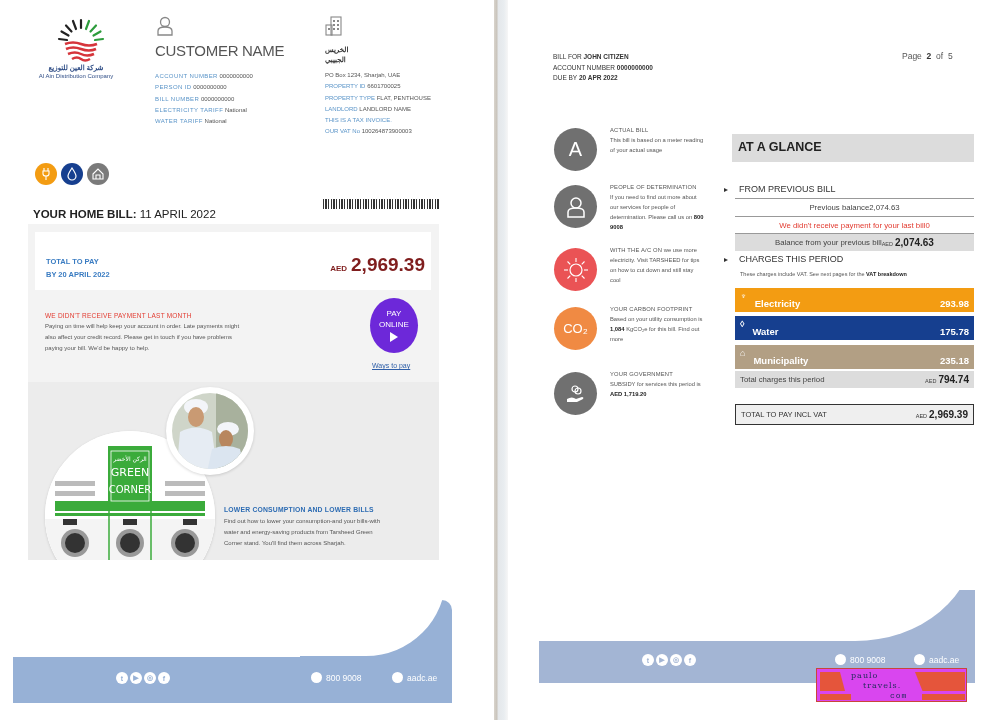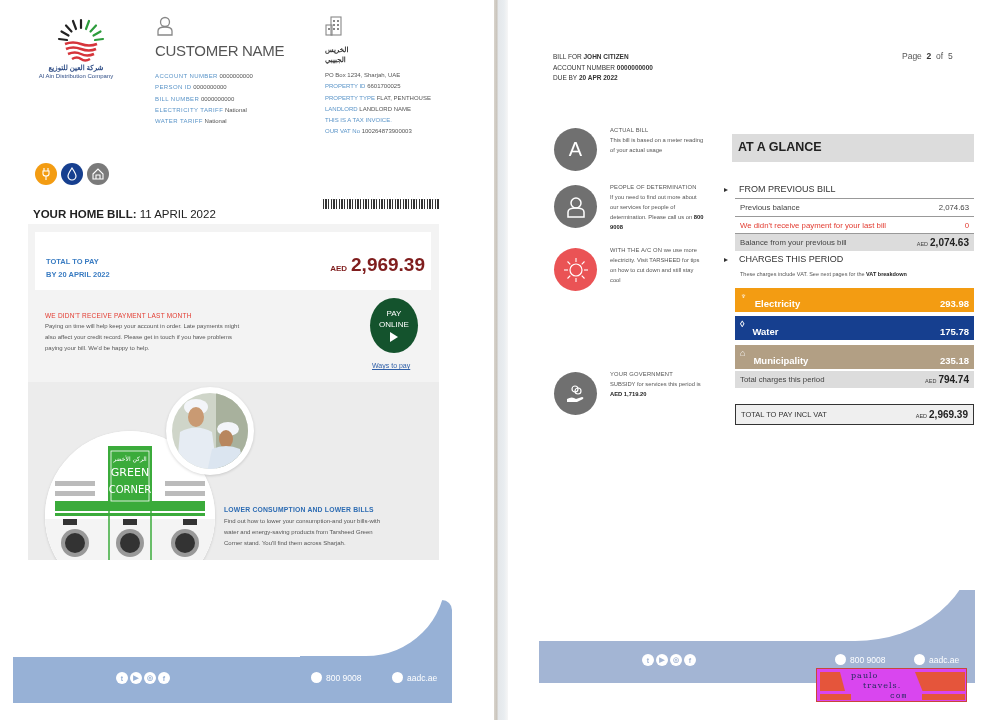--- a/index.html
+++ b/index.html
@@ -29,21 +29,21 @@
 
   .pay-panel { position: absolute; left: 28px; top: 224px; width: 411px; height: 410px; background: #ececec; border-bottom-right-radius: 70px; }
   .pay-panel-top { position: absolute; left: 28px; top: 224px; width: 411px; height: 158px; background: #f3f3f3; }
   .total-box { position: absolute; left: 35px; top: 232px; width: 396px; height: 58px; background: #fff; }
   .total-label { position: absolute; left: 11px; top: 23px; font-size: 7.5px; line-height: 13px; color: #3a7cc2; font-weight: bold; }
   .total-amt { position: absolute; right: 6px; top: 22px; color: #7f1d1d; font-weight: bold; font-size: 19px; }
   .total-amt .cur { font-size: 8px; margin-right: 4px; }
 
   .warn-title { position: absolute; left: 45px; top: 312px; font-size: 6.5px; color: #e23b30; letter-spacing: 0.2px; }
   .warn-text { position: absolute; left: 45px; top: 321px; width: 200px; font-size: 6px; line-height: 11px; color: #555; }
-  .pay-online { position: absolute; left: 370px; top: 298px; width: 48px; height: 55px; border-radius: 50%; background: #14532d; color: #fff; text-align: center; font-size: 8px; padding-top: 10px; line-height: 11px; cursor: pointer; }
+  .pay-online { position: absolute; left: 370px; top: 298px; width: 48px; height: 55px; border-radius: 50%; background: #6d28d9; color: #fff; text-align: center; font-size: 8px; padding-top: 10px; line-height: 11px; cursor: pointer; }
   .pay-online .play { display: inline-block; width: 0; height: 0; border-left: 8px solid #fff; border-top: 5px solid transparent; border-bottom: 5px solid transparent; margin-top: 2px; }
   .ways-link { position: absolute; left: 372px; top: 362px; font-size: 7px; color: #2f5fa8; text-decoration: underline; cursor: pointer; }
 
   .promo-big { position: absolute; left: 45px; top: 431px; width: 170px; height: 170px; border-radius: 50%; background: #fff; box-shadow: 0 1px 3px rgba(0,0,0,0.15); overflow: hidden; }
   .promo-small { position: absolute; left: 166px; top: 387px; width: 88px; height: 88px; border-radius: 50%; background: #fff; box-shadow: 0 1px 3px rgba(0,0,0,0.15); }
   .promo-title { position: absolute; left: 224px; top: 506px; font-size: 6.8px; color: #2d6cb3; font-weight: bold; letter-spacing: 0.2px; }
   .promo-text { position: absolute; left: 224px; top: 516px; width: 165px; font-size: 6px; line-height: 11px; color: #555; }
   .click-more { position: absolute; left: 224px; top: 565px; display: flex; align-items: center; gap: 14px; font-size: 6px; color: #555; cursor: pointer; }
   .click-dot { width: 14px; height: 9px; border-radius: 50%; background: #17469a; display: flex; align-items: center; justify-content: center; }
 
@@ -66,21 +66,21 @@
   .info-circle { width: 43px; height: 43px; border-radius: 50%; display: flex; align-items: center; justify-content: center; color: #fff; flex-shrink: 0; }
   .info-txt { width: 95px; font-size: 5.8px; line-height: 10px; color: #555; margin-top: -3px; }
   .info-txt .t { color: #555; letter-spacing: 0.2px; }
   .info-txt b { color: #222; }
 
   .glance { position: absolute; left: 208px; top: 134px; width: 242px; height: 28px; background: #dcdcdc; font-size: 12.5px; font-weight: bold; color: #222; padding: 6px 6px; }
   .sec-head { position: absolute; left: 200px; font-size: 9px; color: #333; }
   .sec-head .bul { display: inline-block; width: 0; height: 0; border-left: 4px solid #333; border-top: 2.5px solid transparent; border-bottom: 2.5px solid transparent; margin-right: 11px; vertical-align: middle; }
   .row { position: absolute; left: 211px; width: 239px; height: 17px; font-size: 7.8px; display: flex; justify-content: space-between; align-items: center; padding: 0 5px; color: #444; }
   .row.grey { background: #dcdcdc; }
-  .row.line-top { border-top: 1.5px solid #999; }
+  .row.line-top { border-top: 1.5px solid #999; justify-content: center; }
   .row.red { color: #e23b30; }
   .row .amt b { font-size: 10px; color: #222; }
   .row .cur { font-size: 5.5px; margin-right: 2px; }
   .note { position: absolute; left: 216px; top: 271px; font-size: 5.5px; color: #555; }
   .note b { color: #222; }
   .charge { position: absolute; left: 211px; width: 239px; height: 24px; display: flex; justify-content: space-between; align-items: flex-end; padding: 0 5px 3px 5px; color: #fff; font-size: 9.5px; font-weight: bold; }
   .charge .lab { display: flex; align-items: flex-end; gap: 8px; }
   .charge .ico { font-size: 9px; position: relative; top: -8px; }
   .grand { position: absolute; left: 211px; top: 404px; width: 239px; height: 21px; border: 1.5px solid #333; background: #efefef; display: flex; justify-content: space-between; align-items: center; padding: 0 5px; font-size: 7.5px; color: #333; }
   .grand .amt b { font-size: 10px; color: #222; }
@@ -339,20 +339,27 @@
               <line x1="19.7" y1="19.7" x2="22.5" y2="22.5"></line>
               <line x1="5.5" y1="22.5" x2="8.3" y2="19.7"></line>
               <line x1="19.7" y1="8.3" x2="22.5" y2="5.5"></line>
             </g>
           </svg>
       </div>
       <div class="info-txt">
         <span class="t">WITH THE A/C ON</span> <span>we use more electricity. Visit TARSHEED for tips on how to cut down and still stay cool</span>
       </div>
     </div>
+    <div class="info-row" style="top:307px;">
+      <div class="info-circle" style="background:#f08a43;font-size:13px;">CO₂</div>
+      <div class="info-txt">
+        <div class="t">YOUR CARBON FOOTPRINT</div>
+        <span>Based on your utility consumption is</span> <b>1,084</b> <span>KgCO₂e for this bill. Find out more</span>
+      </div>
+    </div>
     <div class="info-row" style="top:372px;">
       <div class="info-circle" style="background:#707070;">
         <svg width="24" height="24" viewBox="0 0 24 24">
             <circle cx="11" cy="7" r="3" fill="none" stroke="#fff" stroke-width="1.2"></circle>
             <circle cx="14" cy="9" r="3" fill="none" stroke="#fff" stroke-width="1.2"></circle>
             <path d="M3 17 Q8 14 12 17 L18 15 Q20 15 19 17 L13 20 H3 Z" fill="#fff"></path>
           </svg>
       </div>
       <div class="info-txt">
         <div class="t">YOUR GOVERNMENT</div>

